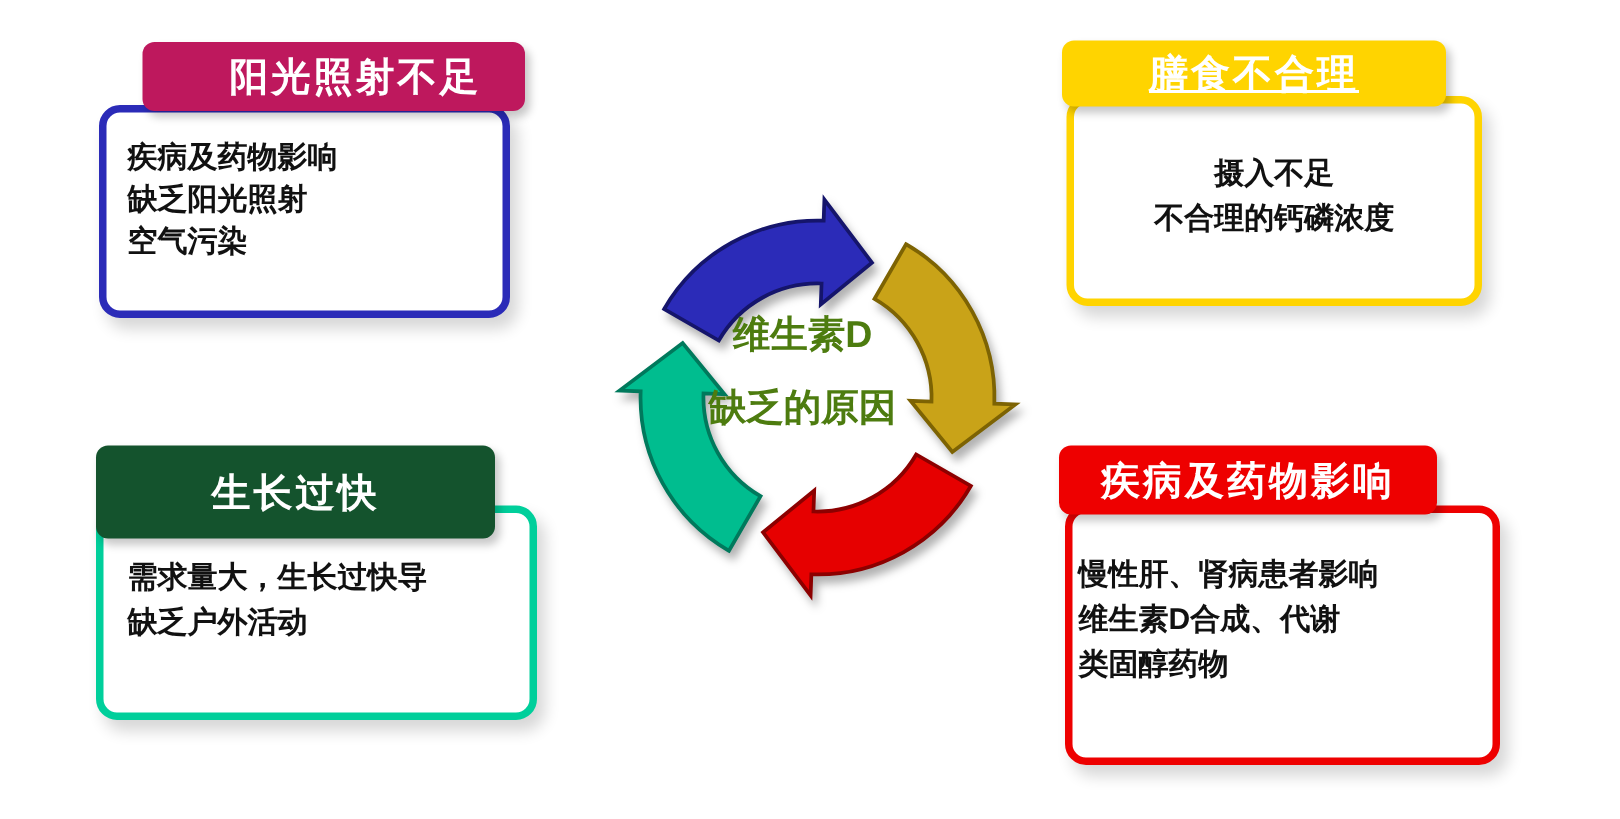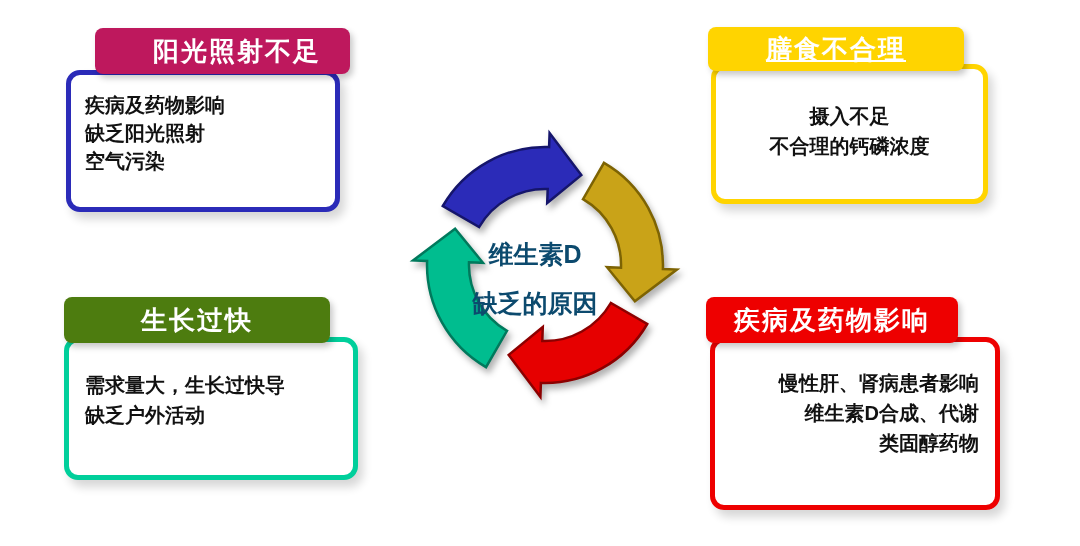--- a/index.html
+++ b/index.html
@@ -43,28 +43,28 @@
   .hdr-sunlight { left: 95px;  top: 28px;  width: 226px; height: 46px; background: #be185d; padding-left: 29px; }
   .bdy-sunlight { left: 66px;  top: 70px;  width: 274px; height: 142px; border: 5px solid #2b2bb8;
                   padding: 16px 14px 0 14px; line-height: 28px; }
 
   
   .hdr-diet { left: 708px; top: 27px; width: 256px; height: 44px; background: #ffd400; text-decoration: underline; }
   .bdy-diet { left: 711px; top: 64px; width: 277px; height: 140px; border: 5px solid #ffd400;
               padding: 32px 8px 4px 8px; line-height: 30px; text-align: center; }
 
   
-  .hdr-growth { left: 64px; top: 297px; width: 266px; height: 46px; background: #4d7c0f; }
+  .hdr-growth { left: 64px; top: 297px; width: 266px; height: 62px; background: #14532d; }
   .bdy-growth { left: 64px; top: 337px; width: 294px; height: 143px; border: 5px solid #00cf9b;
                 padding: 28px 24px 0 16px; line-height: 30px; }
 
   
   .hdr-disease { left: 706px; top: 297px; width: 252px; height: 46px; background: #ee0000; }
   .bdy-disease { left: 710px; top: 337px; width: 290px; height: 173px; border: 5px solid #ee0000;
-                 padding: 26px 16px 0 29px; line-height: 30px; text-align: right; }
+                 padding: 26px 16px 0 4px; line-height: 30px; }
 
   
   .cycle {
     position: absolute;
     left: 372px;
     top: 58px;
     width: 346px;
     height: 414px;
     z-index: 1;
   }
@@ -79,23 +79,22 @@
     left: 535px;
     top: 206px;
     transform: translateX(-50%);
     z-index: 4;
     display: flex;
     flex-direction: column;
     align-items: center;
     gap: 16px;
     font-size: 25px;
     font-weight: bold;
-    color: #0c4a6e;
+    color: #4d7c0f;
     white-space: nowrap;
-    margin-top: 32px;
   }
 </style>
 </head>
 <body>
 
 <div class="canvas">
 
   <div class="hdr hdr-sunlight">阳光照射不足</div>
   <div class="bdy bdy-sunlight">
     <div class="line">疾病及药物影响</div>

